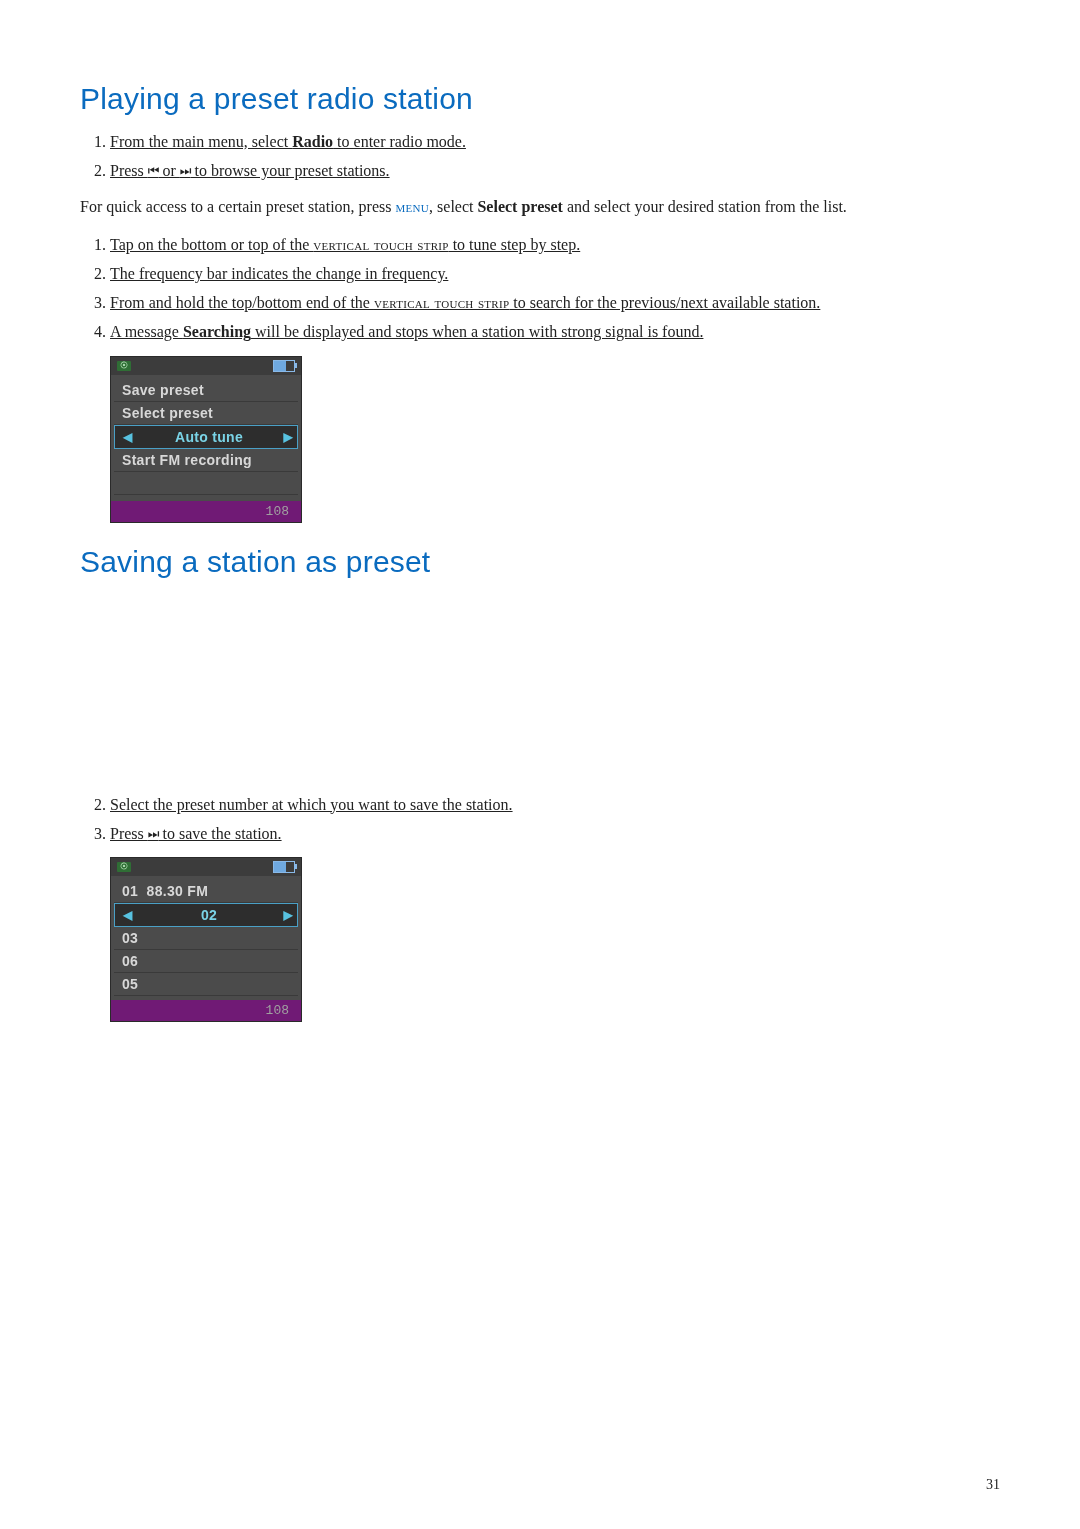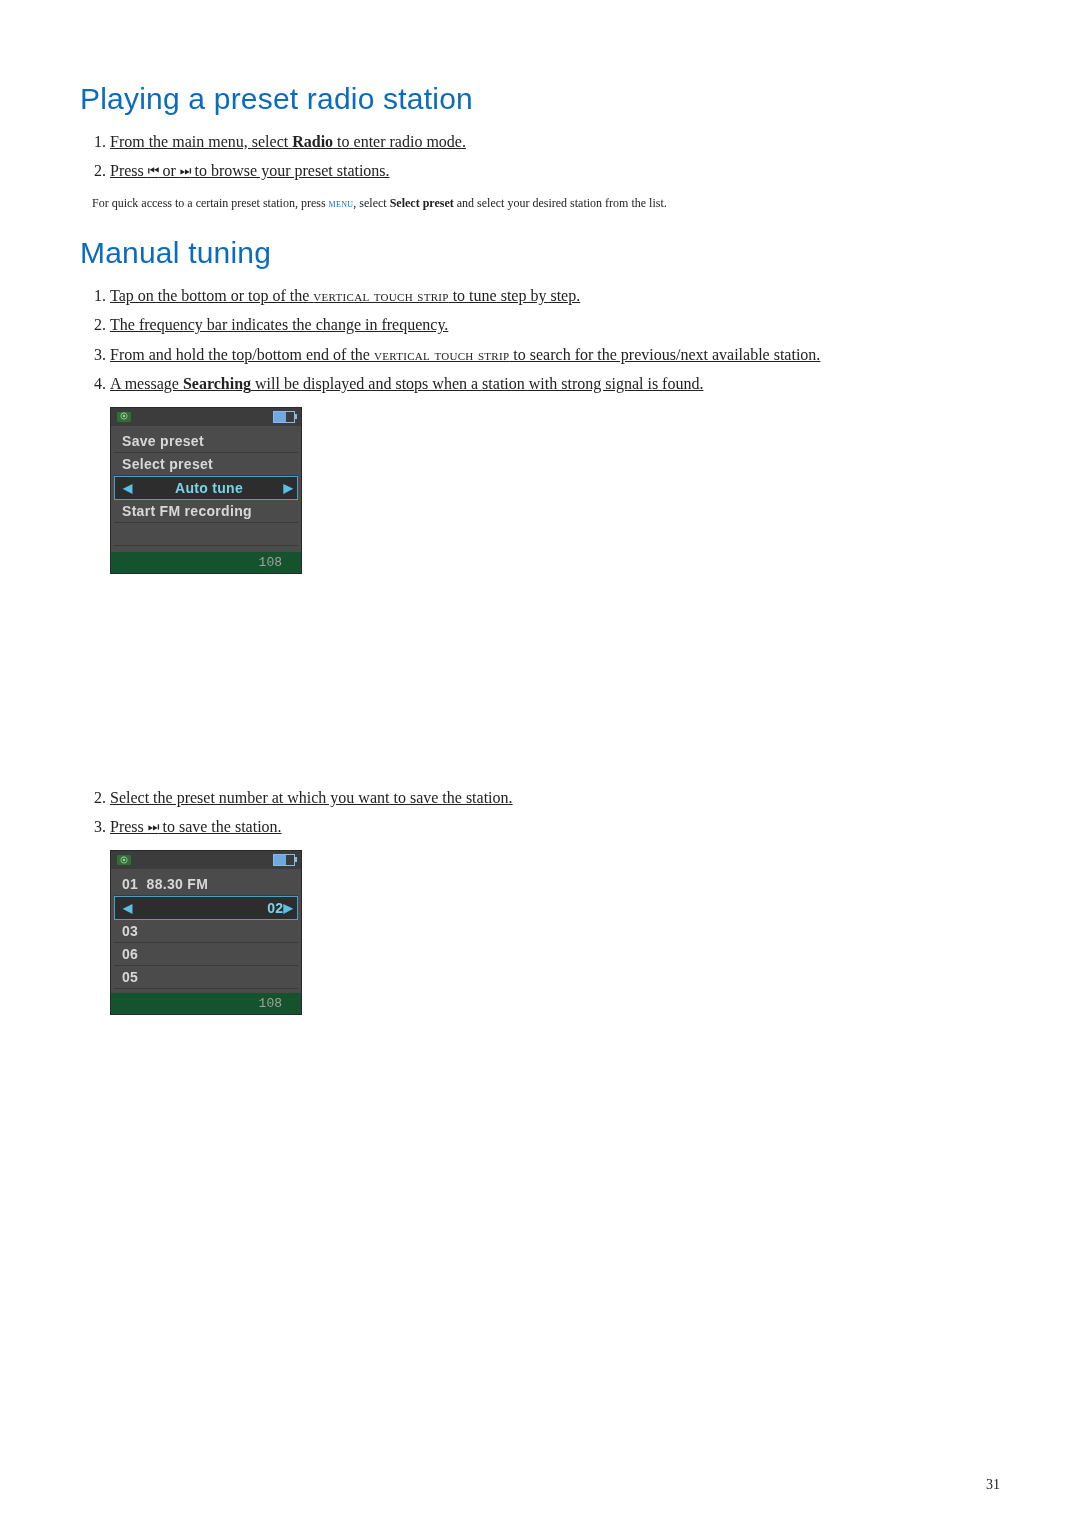--- a/index.html
+++ b/index.html
@@ -29,23 +29,23 @@
     margin: 0 0 10px 0;
     padding-left: 30px;
     font-size: 16px;
     line-height: 1.7;
     text-decoration: underline;
   }
   ol.steps li {
     margin-bottom: 2px;
   }
   p.body-text {
-    font-size: 12px;
+    font-size: 16px;
     line-height: 1.65;
-    margin: 6px 0 10px 12px;
+    margin: 6px 0 10px 0;
     text-align: justify;
   }
   .small-caps {
     font-variant: small-caps;
     letter-spacing: 0.3px;
   }
   .menu-word {
     font-variant: small-caps;
     color: #0a6bbf;
     letter-spacing: 0.3px;
@@ -110,25 +110,25 @@
     align-items: center;
     padding: 3px 4px 3px 8px;
   }
   .dev-row.sel .arrow-l, .dev-row.sel .arrow-r {
     color: #58c2e0;
     font-size: 12px;
   }
   .dev-row.empty { height: 16px; }
   .dev-footer {
     text-align: right;
-    padding: 3px 19px;
+    padding: 3px 12px;
     font-size: 13px;
     color: #a0a0a0;
     font-family: 'Courier New', monospace;
-    background: #14532d;
+    background: #701a75;
   }
   .tall-device .dev-list { min-height: 118px; }
   .page-number {
     position: absolute;
     bottom: 36px;
     right: 80px;
     font-size: 14px;
   }
 </style>
 </head>
@@ -142,21 +142,20 @@
       <span>From the main menu, select </span><span class="bold">Radio</span><span> to enter radio mode.</span>
     </li>
     <li>
       <span>Press </span><span class="icon-glyph">⏮</span><span> or </span><span class="icon-glyph">⏭</span><span> to browse your preset stations.</span>
     </li>
   </ol>
   <p class="body-text">
     <span>For quick access to a certain preset station, press </span><span class="menu-word">menu</span><span>, select </span><span class="bold">Select preset</span><span> and select your desired station from the list.</span>
   </p>
 
-  <h2 class="section-heading">Manual tuning</h2>
   <ol class="steps">
     <li>
       <span>Tap on the bottom or top of the </span><span class="small-caps">vertical touch strip</span><span> to tune step by step.</span>
     </li>
     <li>The frequency bar indicates the change in frequency.</li>
     <li>
       <span>From and hold the top/bottom end of the </span><span class="small-caps">vertical touch strip</span><span> to search for the previous/next available station.</span>
     </li>
     <li>
       <span>A message </span><span class="bold">Searching</span><span> will be displayed and stops when a station with strong signal is found.</span>
@@ -175,20 +174,21 @@
         <span class="arrow-l">◀</span>
         <span style="flex:1;text-align:center;padding-left:2px;">Auto tune</span>
         <span class="arrow-r">▶</span>
       </div>
       <div class="dev-row">Start FM recording</div>
       <div class="dev-row empty"></div>
     </div>
     <div class="dev-footer">108</div>
   </div>
 
+  <h2 class="section-heading">Saving a station as preset</h2>
 
   <div style="height:200px;"></div>
 
   <ol class="steps" start="2">
     <li>Select the preset number at which you want to save the station.</li>
     <li>
       <span>Press </span><span class="icon-glyph">⏭</span><span> to save the station.</span>
     </li>
   </ol>
 
@@ -196,21 +196,21 @@
     <div class="dev-status">
       <div class="left-dot">⦿</div>
       <div class="battery"></div>
     </div>
     <div class="dev-list">
       <div class="dev-row">
         <span>01</span>&nbsp;&nbsp;<span>88.30 FM</span>
       </div>
       <div class="dev-row sel">
         <span class="arrow-l">◀</span>
-        <span style="flex:1;text-align:right;padding-left:2px;">02</span>
+        <span style="flex:1;text-align:center;padding-left:2px;">02</span>
         <span class="arrow-r">▶</span>
       </div>
       <div class="dev-row">03</div>
       <div class="dev-row">06</div>
       <div class="dev-row">05</div>
     </div>
     <div class="dev-footer">108</div>
   </div>
 
   <div class="page-number">31</div>

